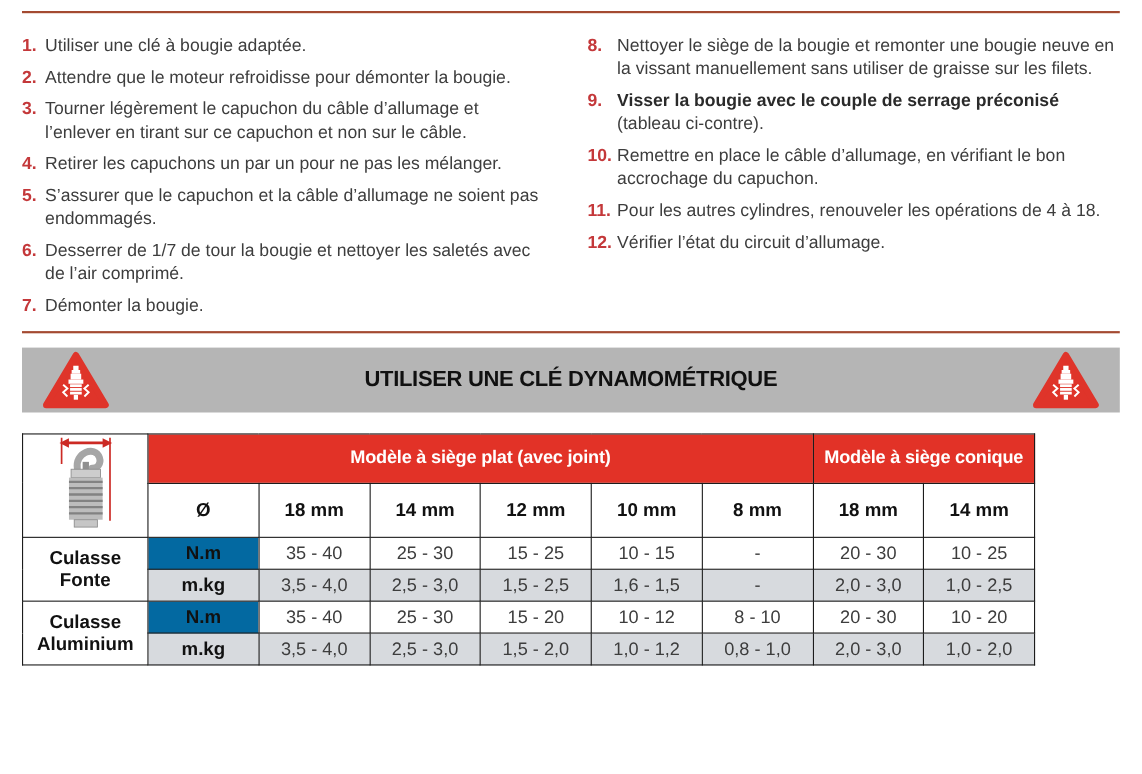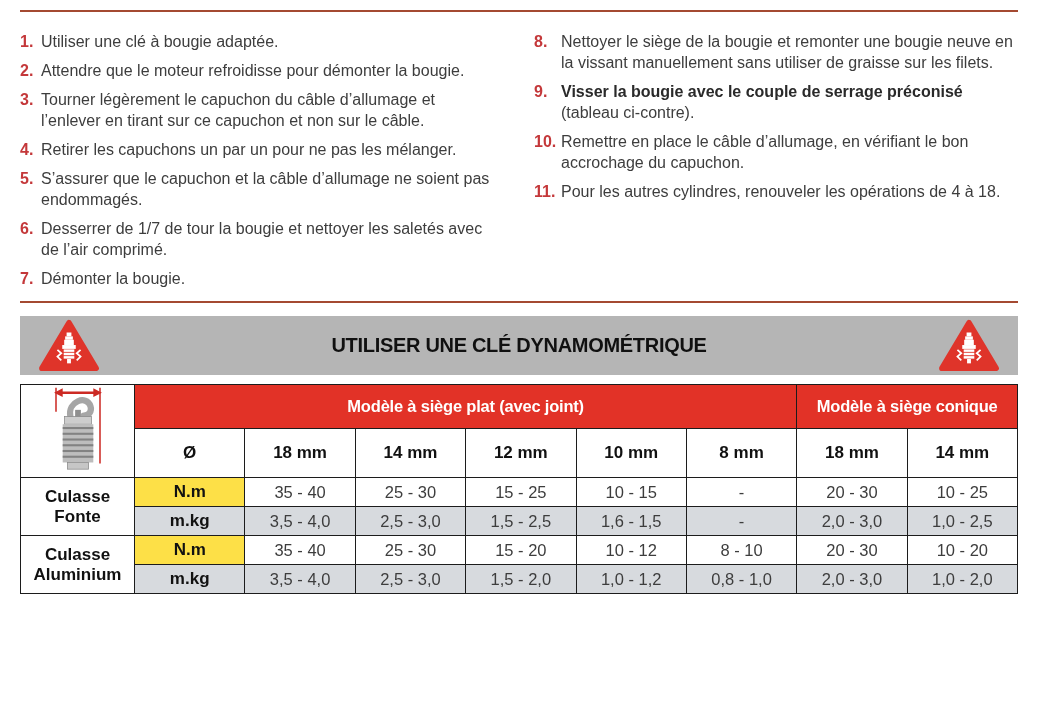--- a/index.html
+++ b/index.html
@@ -44,37 +44,37 @@
     margin-top:13px;height:59px;background:var(--banner-gray);
     display:flex;align-items:center;padding:6px 18px;
   }
   .banner-title{
     flex:1;text-align:center;font-weight:bold;font-size:20px;
     color:#101010;letter-spacing:-0.3px;
   }
   .tri-icon{flex:0 0 auto;display:flex;align-items:center;}
 
   table.torque{
-    border-collapse:collapse;table-layout:fixed;width:998px;margin-top:9px;
+    border-collapse:collapse;table-layout:fixed;width:921px;margin-top:19px;
   }
   table.torque th,table.torque td{
     border:1.5px solid var(--border-black);text-align:center;
     vertical-align:middle;padding:0;
   }
   col.c-label{width:114px;}
   .group-red{
     background:var(--table-red);color:#ffffff;font-weight:600;
     font-size:16.5px;height:27px;letter-spacing:-0.2px;
   }
   .colhead{font-weight:bold;font-size:17px;color:var(--heading-text);height:30px;background:#fff;}
   .rowlabel{
     font-weight:bold;font-size:17px;color:var(--heading-text);
     line-height:20px;background:#fff;padding:0 4px;
   }
-  .unit{font-weight:bold;font-size:17px;color:var(--heading-text);height:29px;background:#fde047;}
+  .unit{font-weight:bold;font-size:17px;color:var(--heading-text);height:29px;background:#0369a1;}
   td.val{font-size:16.5px;color:var(--body-text);height:29px;background:#fff;}
   tr.shaded .unit,tr.shaded td.val{background:var(--shaded-row-gray);}
   .plug-cell{background:#fff;}
 </style>
 </head>
 <body>
 
 <div class="page">
 
   <hr class="rule">
@@ -120,20 +120,24 @@
         <span class="step-num">9.</span>
         <span class="step-text"><span class="bold">Visser la bougie avec le couple de serrage préconisé</span><span> (tableau ci-contre).</span></span>
       </div>
       <div class="step">
         <span class="step-num">10.</span>
         <span class="step-text">Remettre en place le câble d’allumage, en vérifiant le bon accrochage du capuchon.</span>
       </div>
       <div class="step">
         <span class="step-num">11.</span>
         <span class="step-text">Pour les autres cylindres, renouveler les opérations de 4 à 18.</span>
+      </div>
+      <div class="step">
+        <span class="step-num">12.</span>
+        <span class="step-text">Vérifier l’état du circuit d’allumage.</span>
       </div>
     </div>
   </div>
 
   <hr class="rule">
 
   <div class="banner">
     <span class="tri-icon">
       <svg width="62" height="54" viewBox="0 0 64 56" aria-hidden="true">
         <path d="M32 4 L60 51 L4 51 Z" fill="#df342a" stroke="#df342a" stroke-width="6" stroke-linejoin="round"></path>

